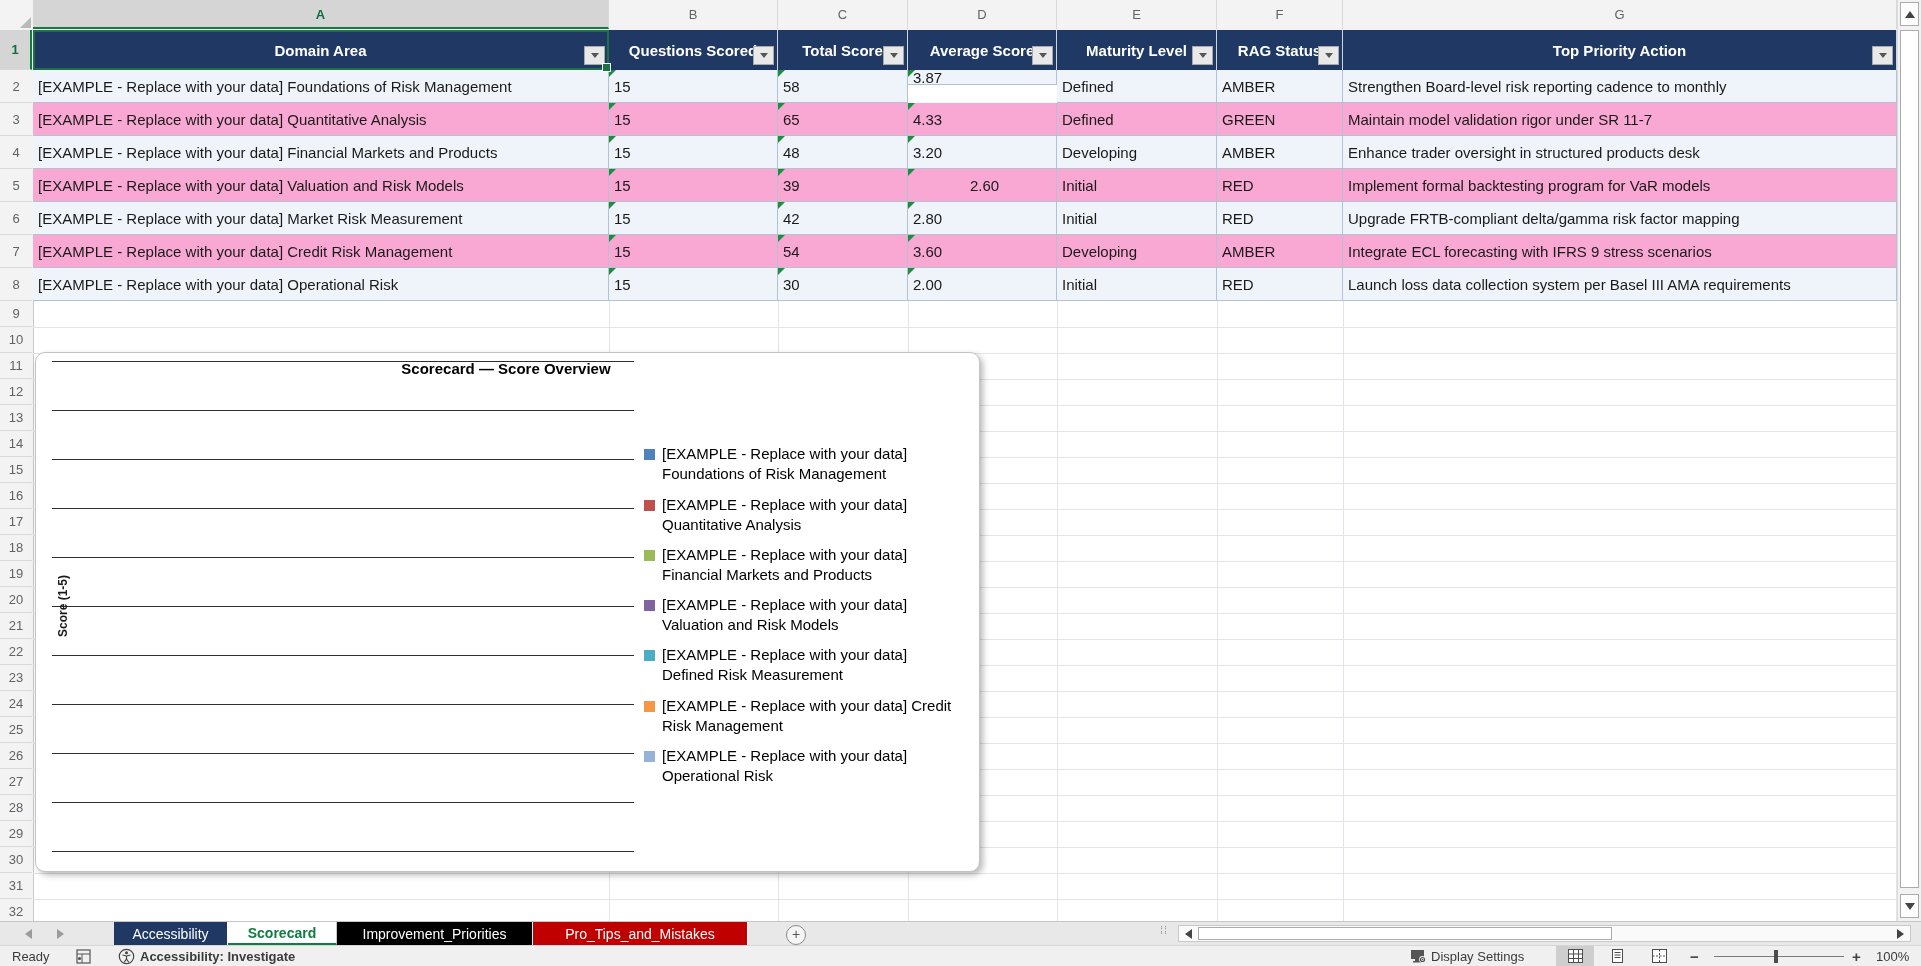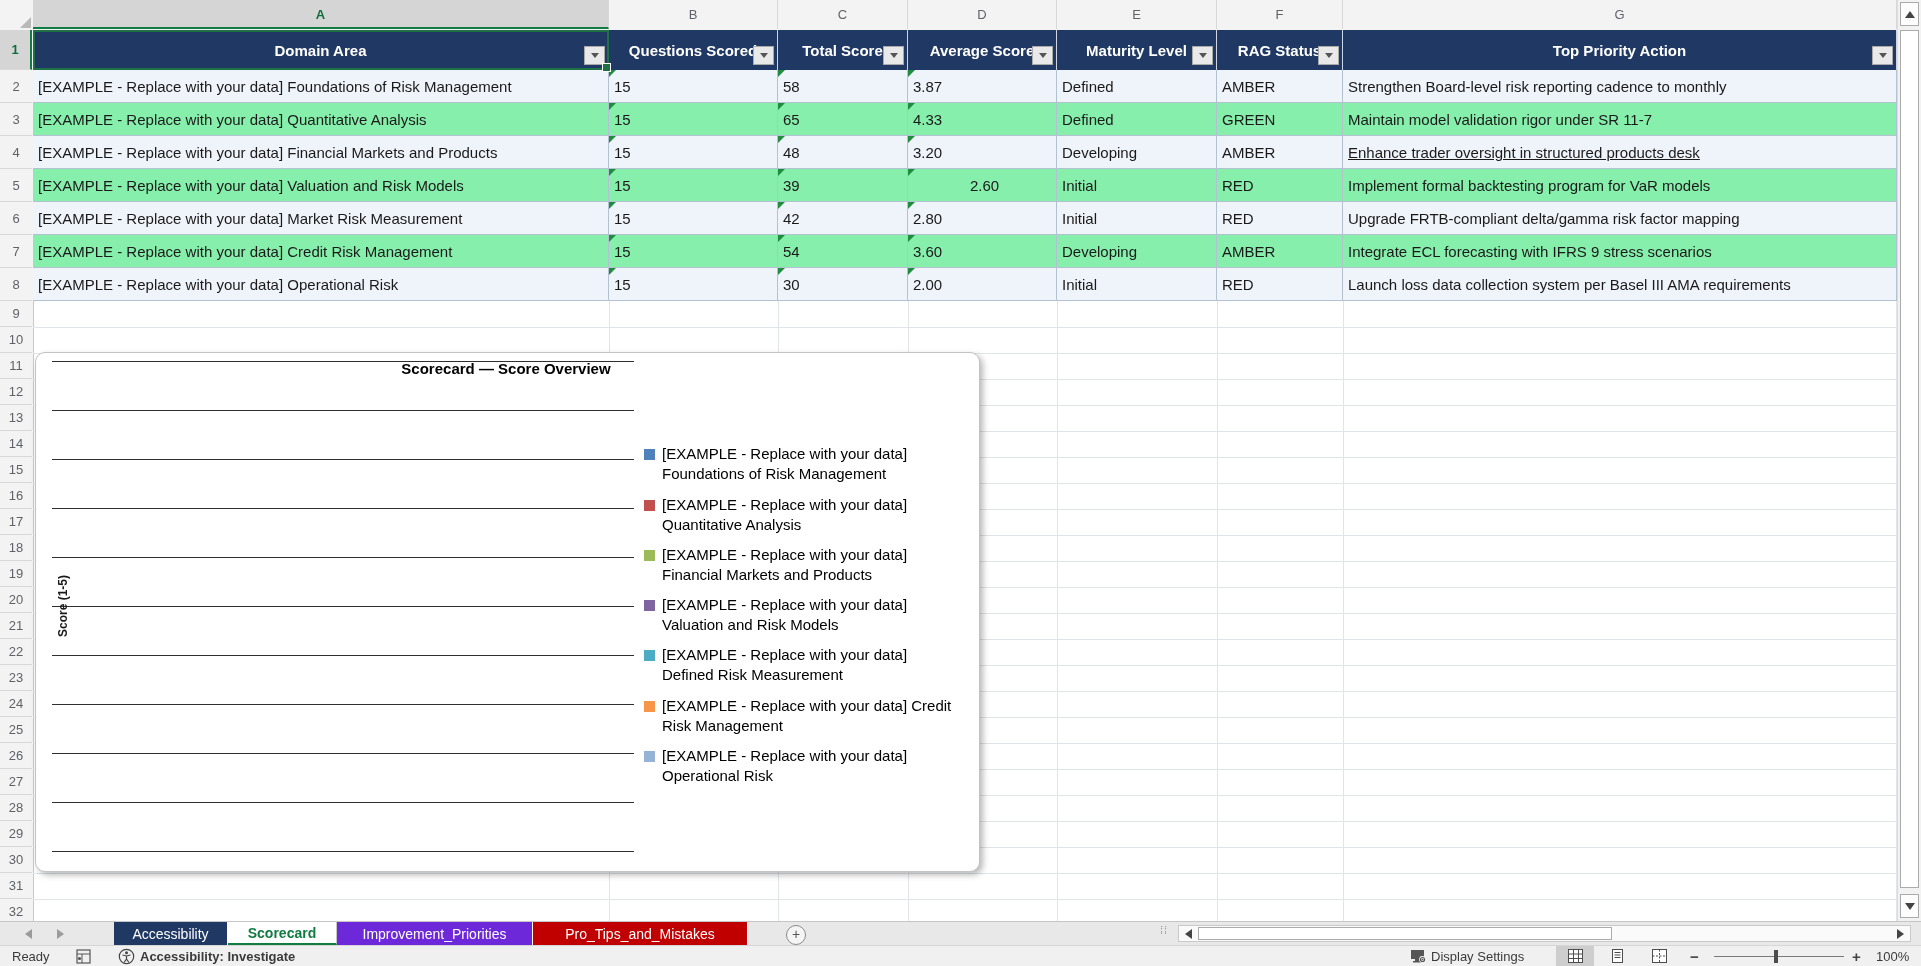--- a/index.html
+++ b/index.html
@@ -17,21 +17,21 @@
   .rowstrip{position:absolute;left:0;top:30px;width:33px;height:891px;background:#f3f3f3;border-right:1px solid #c9c9c9;overflow:hidden;}
   .row-num{position:absolute;left:0;width:32px;text-align:center;font-size:13px;color:#5f6368;border-bottom:1px solid #d8d8d8;box-sizing:border-box;display:flex;align-items:center;justify-content:center;}
   .row-num.sel{background:#d5d5d5;color:#0e703c;border-right:2px solid #107c41;font-weight:bold;}
   
   .gl-v{position:absolute;width:1px;background:#e1e4e8;}
   .gl-h{position:absolute;height:1px;background:#e1e4e8;}
   
   .th{position:absolute;top:30px;height:40px;background:#1f3864;color:#ffffff;font-weight:bold;font-size:15px;display:flex;align-items:center;justify-content:center;box-sizing:border-box;border-right:1px solid #cdd6e2;}
   .filter-btn{position:absolute;right:3px;bottom:5px;width:21px;height:19px;background:#e9e9e9;border:1px solid #a9a9a9;box-sizing:border-box;display:flex;align-items:center;justify-content:center;}
   .filter-btn .arr{width:0;height:0;border-left:4px solid transparent;border-right:4px solid transparent;border-top:5px solid #555555;}
-  .td{position:absolute;box-sizing:border-box;border-right:1px solid #b3c1d1;border-bottom:1px solid #b3c1d1;font-size:15px;color:#1a1a1a;display:flex;align-items:center;padding:0 0 0 5px;white-space:nowrap;overflow:hidden;background:#86efac;}
+  .td{position:absolute;box-sizing:border-box;border-right:1px solid #b3c1d1;border-bottom:1px solid #b3c1d1;font-size:15px;color:#1a1a1a;display:flex;align-items:center;padding:0 0 0 5px;white-space:nowrap;overflow:hidden;background:#f9a8d4;}
   .td.band{background:#eff4fa;}
   .err-tri{position:absolute;left:0;top:0;width:0;height:0;border-left:7px solid #1e8e3e;border-bottom:7px solid transparent;}
   
   .sel-box{position:absolute;left:33px;top:30px;width:576px;height:40px;box-sizing:border-box;border:2px solid #1e7145;pointer-events:none;}
   .sel-handle{position:absolute;right:-4px;bottom:-4px;width:7px;height:7px;background:#1e7145;border:1px solid #ffffff;}
   
   .chart{position:absolute;left:35px;top:352px;width:943px;height:518px;background:#ffffff;border:1px solid #c3c3c3;border-radius:10px;box-shadow:3px 3px 6px rgba(0,0,0,0.28);}
   .chart-title{position:absolute;left:260px;top:7px;width:420px;text-align:center;font-size:15px;font-weight:bold;color:#000000;}
   .c-grid{position:absolute;left:16px;width:582px;height:1px;background:#2f2f2f;}
   .chart-ylabel{position:absolute;left:-12px;top:245px;width:80px;height:16px;transform:rotate(-90deg);font-size:12px;font-weight:bold;color:#1a1a1a;text-align:center;white-space:nowrap;}
@@ -197,21 +197,21 @@
       <div>[EXAMPLE - Replace with your data] Foundations of Risk Management</div>
     </div>
     <div class="td band" style="left: 609px; width: 169px; top: 70px; height: 33px;">
       <div class="err-tri"></div>
       <div>15</div>
     </div>
     <div class="td band" style="left: 778px; width: 130px; top: 70px; height: 33px;">
       <div class="err-tri"></div>
       <div>58</div>
     </div>
-    <div class="td band" style="left: 908px; width: 149px; top: 70px; height: 33px;">
+    <div class="td band" style="left: 908px; width: 149px; top: 70px; height: 15px;">
       <div class="err-tri"></div>
       <div>3.87</div>
     </div>
     <div class="td band" style="left: 1057px; width: 160px; top: 70px; height: 33px;">
       <div>Defined</div>
     </div>
     <div class="td band" style="left: 1217px; width: 126px; top: 70px; height: 33px;">
       <div>AMBER</div>
     </div>
     <div class="td band" style="left: 1343px; width: 554px; top: 70px; height: 33px;">
@@ -255,21 +255,21 @@
     <div class="td band" style="left: 908px; width: 149px; top: 136px; height: 33px;">
       <div class="err-tri"></div>
       <div>3.20</div>
     </div>
     <div class="td band" style="left: 1057px; width: 160px; top: 136px; height: 33px;">
       <div>Developing</div>
     </div>
     <div class="td band" style="left: 1217px; width: 126px; top: 136px; height: 33px;">
       <div>AMBER</div>
     </div>
-    <div class="td band" style="left: 1343px; width: 554px; top: 136px; height: 33px; text-decoration: underline;">
+    <div class="td band" style="left: 1343px; width: 554px; top: 136px; height: 33px;">
       <div>Enhance trader oversight in structured products desk</div>
     </div>
     <div class="td" style="left: 33px; width: 576px; top: 169px; height: 33px;">
       <div>[EXAMPLE - Replace with your data] Valuation and Risk Models</div>
     </div>
     <div class="td" style="left: 609px; width: 169px; top: 169px; height: 33px;">
       <div class="err-tri"></div>
       <div>15</div>
     </div>
     <div class="td" style="left: 778px; width: 130px; top: 169px; height: 33px;">
@@ -453,21 +453,21 @@
   <div class="tab-nav" style="left:57px;">
       <div class="arr-rt" style="border-left-color:#9b9b9b;"></div>
     </div>
   <div id="tabs">
       <div class="tab" style="left: 114px; width: 114px; background: rgb(31, 56, 100);">
         <div>Accessibility</div>
       </div>
       <div class="tab active" style="left: 228px; width: 109px;">
         <div>Scorecard</div>
       </div>
-      <div class="tab" style="left: 337px; width: 196px; background: #6d28d9;">
+      <div class="tab" style="left: 337px; width: 196px; background: #000000;">
         <div>Improvement_Priorities</div>
       </div>
       <div class="tab" style="left: 533px; width: 215px; background: rgb(192, 0, 0);">
         <div>Pro_Tips_and_Mistakes</div>
       </div>
     </div>
   <div class="add-sheet">+</div>
   <div class="hs-dots">⁞⁞</div>
   <div class="hscroll">
     <div class="hs-btn" style="left:1px;">

